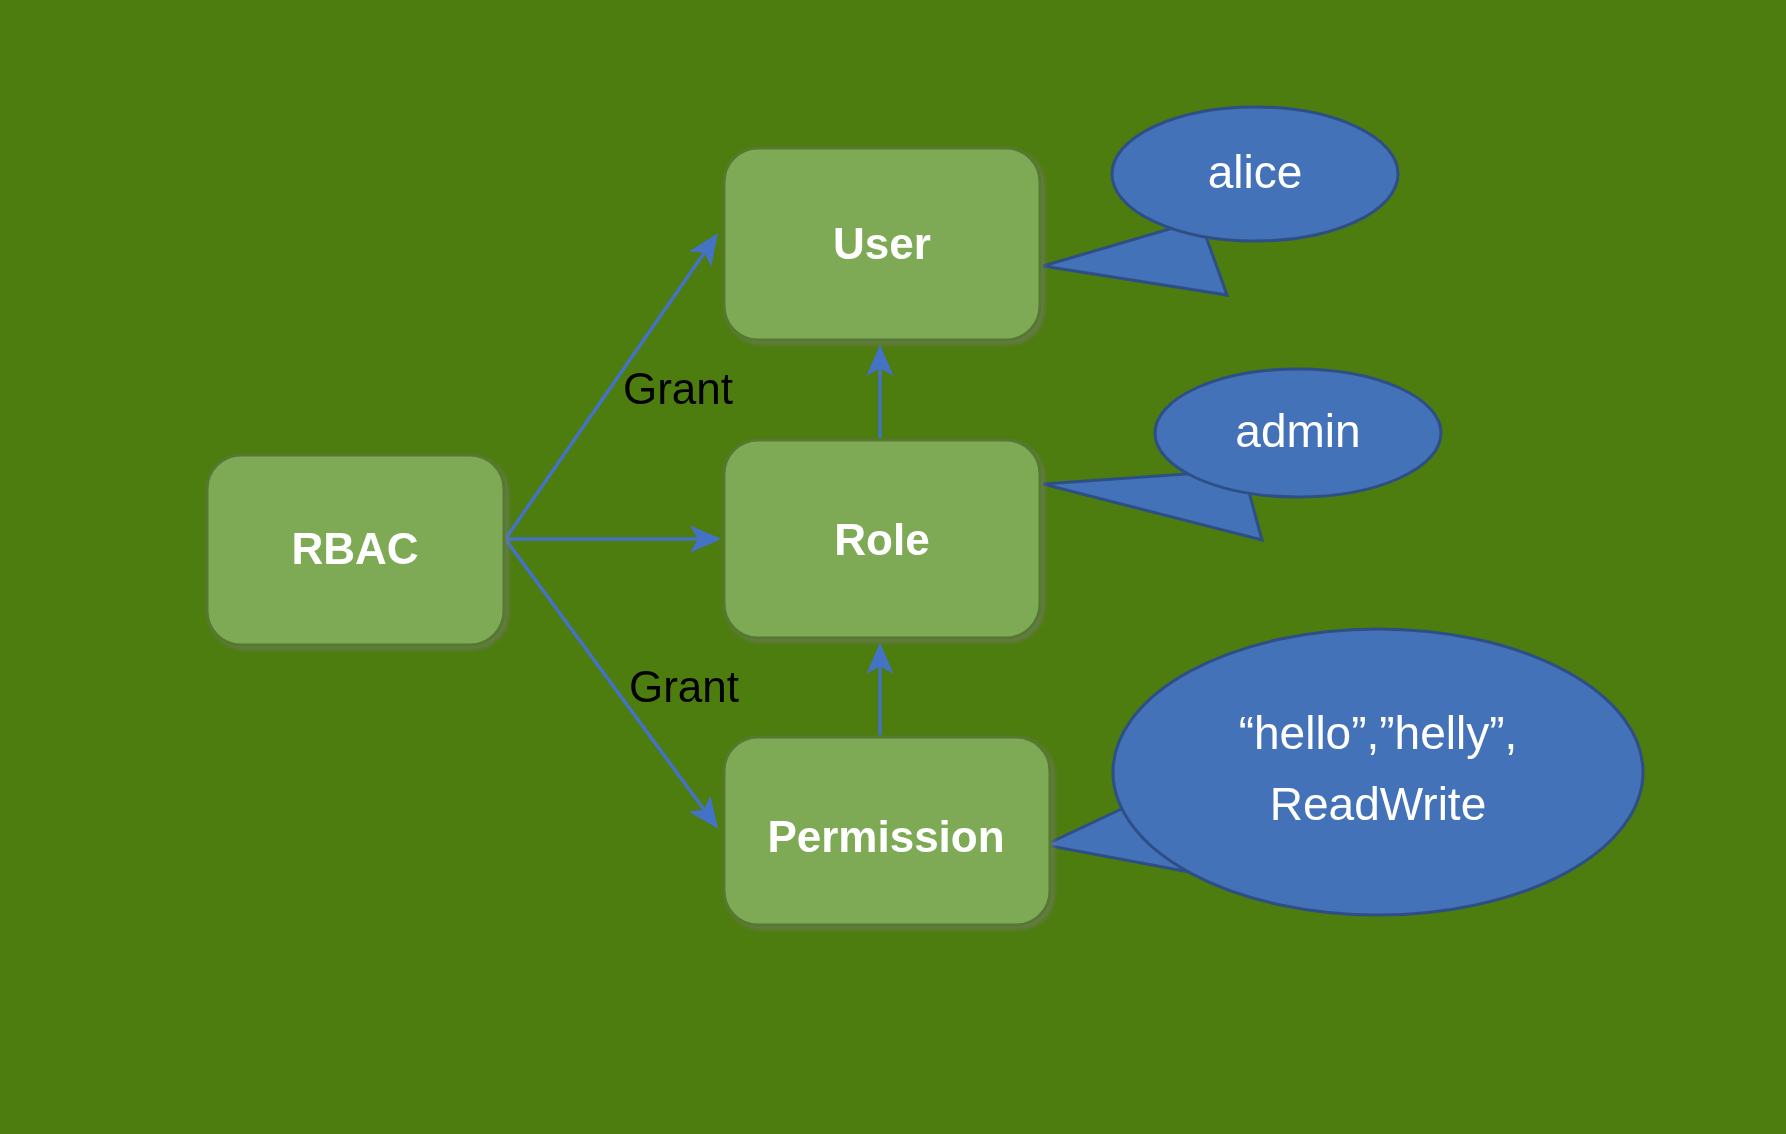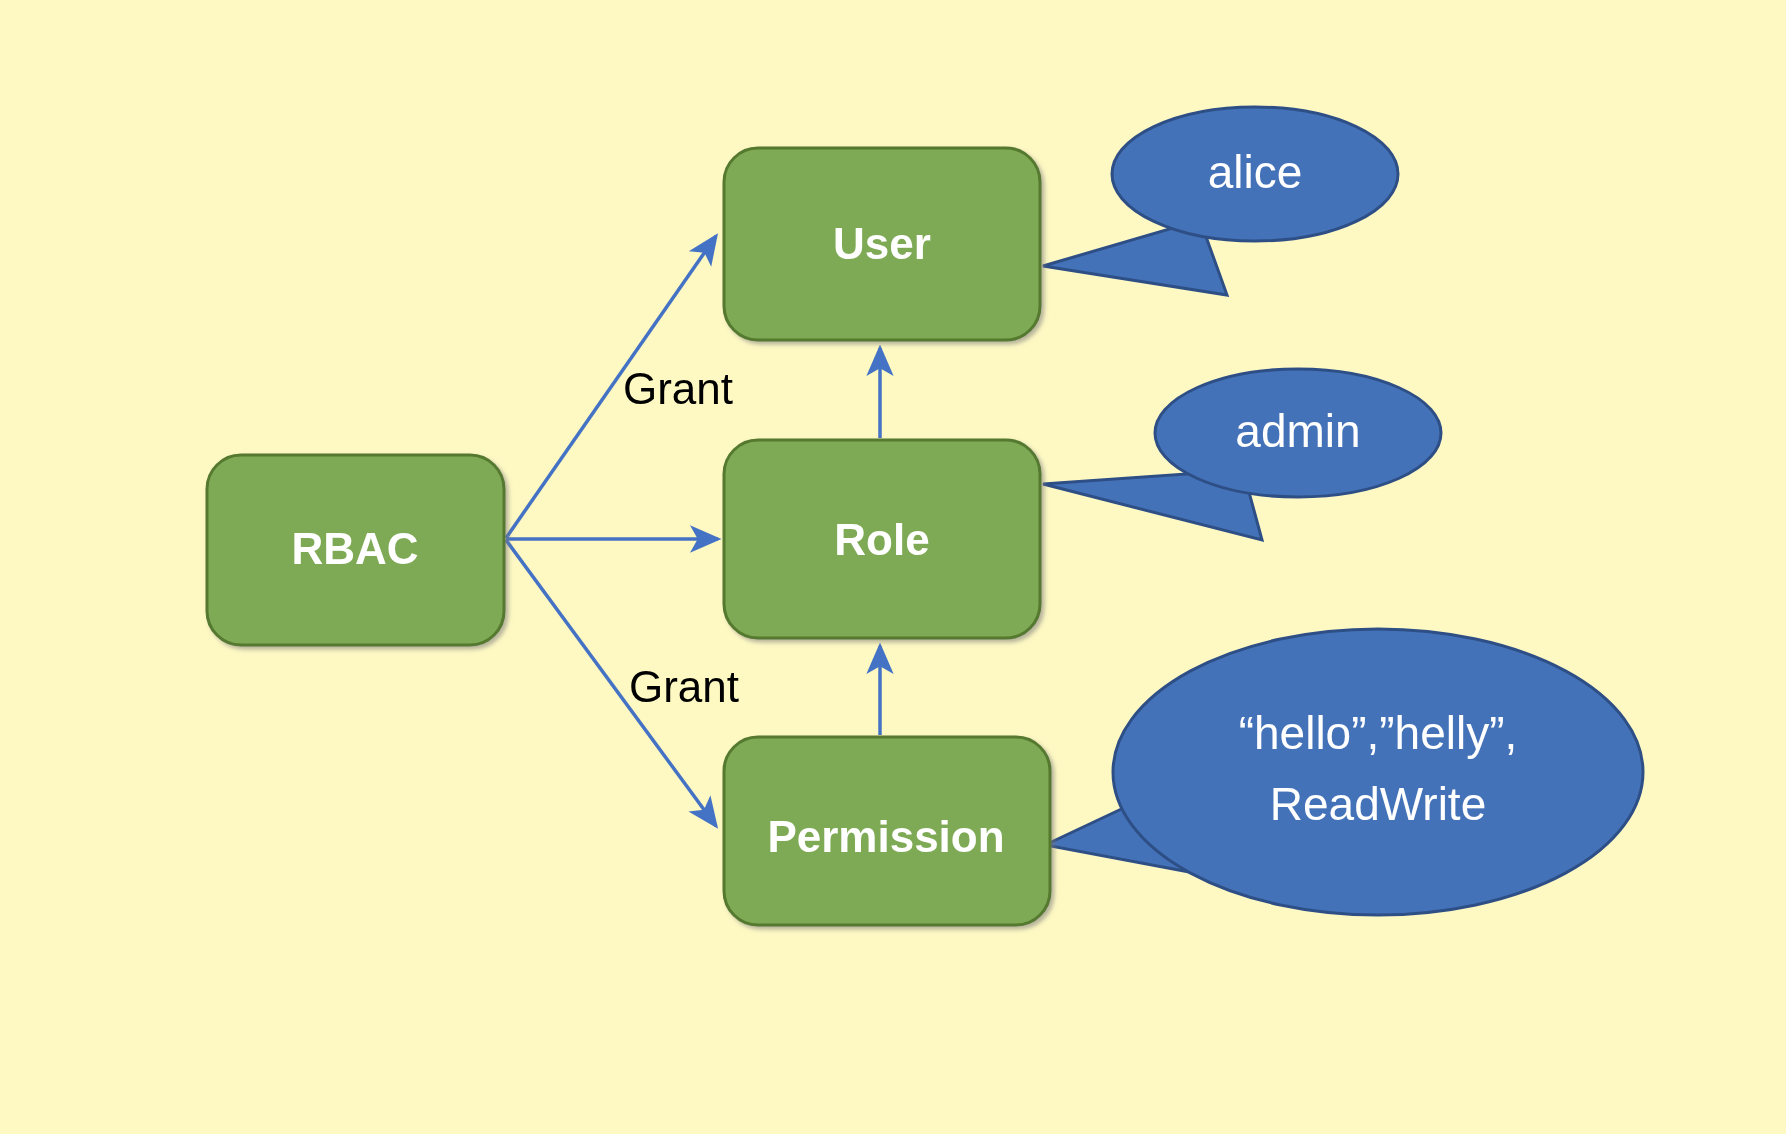--- a/index.html
+++ b/index.html
@@ -8,21 +8,21 @@
     padding: 0;
     background: #ffffff;
   }
   body {
     font-family: "Liberation Sans", sans-serif;
   }
   #canvas {
     position: relative;
     width: 1786px;
     height: 1134px;
-    background: #fef9c3;
+    background: #4d7c0f;
     overflow: hidden;
   }
   #diagram-svg {
     position: absolute;
     left: 0;
     top: 0;
     width: 1786px;
     height: 1134px;
   }
   .node-label {

